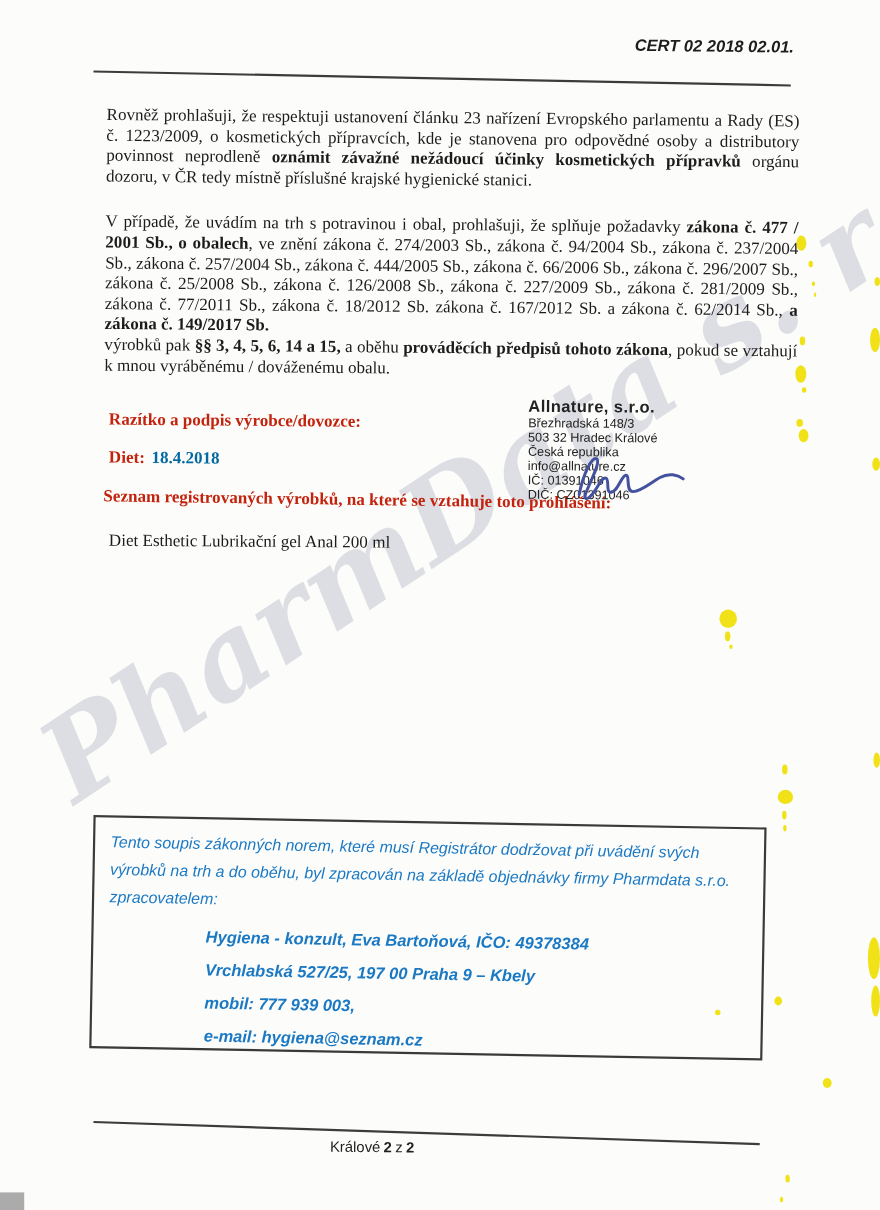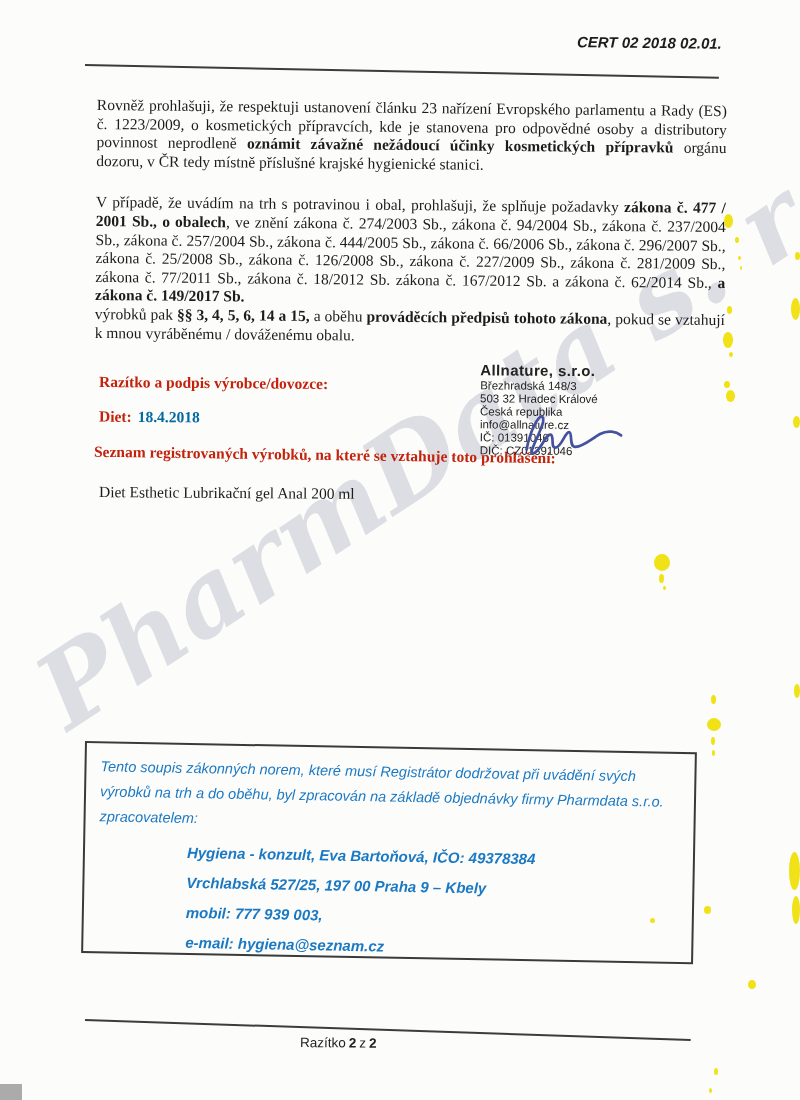--- a/index.html
+++ b/index.html
@@ -122,21 +122,21 @@
   <div class="info-box">
     <p class="info-intro">Tento soupis zákonných norem, které musí Registrátor dodržovat při uvádění svých výrobků na trh a do oběhu, byl zpracován na základě objednávky firmy Pharmdata s.r.o. zpracovatelem:</p>
     <div class="info-contact">Hygiena - konzult, Eva Bartoňová, IČO:  49378384</div>
     <div class="info-contact">Vrchlabská 527/25, 197 00   Praha 9 – Kbely</div>
     <div class="info-contact">mobil: 777 939 003,</div>
     <div class="info-contact">e-mail: hygiena@seznam.cz</div>
   </div>
 
   <div class="rule rule-bottom"></div>
   <div class="footer-text">
-    <span>Razítko</span><b>2</b><span>z</span><b>2</b>
+    <span>Králové</span><b>2</b><span>z</span><b>2</b>
   </div>
 
   <div class="stain" style="left:724px;top:214px;width:9px;height:14px;"></div>
   <div class="stain" style="left:735px;top:237px;width:4px;height:6px;"></div>
   <div class="stain" style="left:738px;top:256px;width:3px;height:4px;"></div>
   <div class="stain" style="left:740px;top:266px;width:2px;height:4px;"></div>
   <div class="stain" style="left:727px;top:306px;width:5px;height:8px;"></div>
   <div class="stain" style="left:723px;top:332px;width:10px;height:16px;"></div>
   <div class="stain" style="left:729px;top:352px;width:4px;height:5px;"></div>
   <div class="stain" style="left:724px;top:381px;width:6px;height:7px;"></div>

